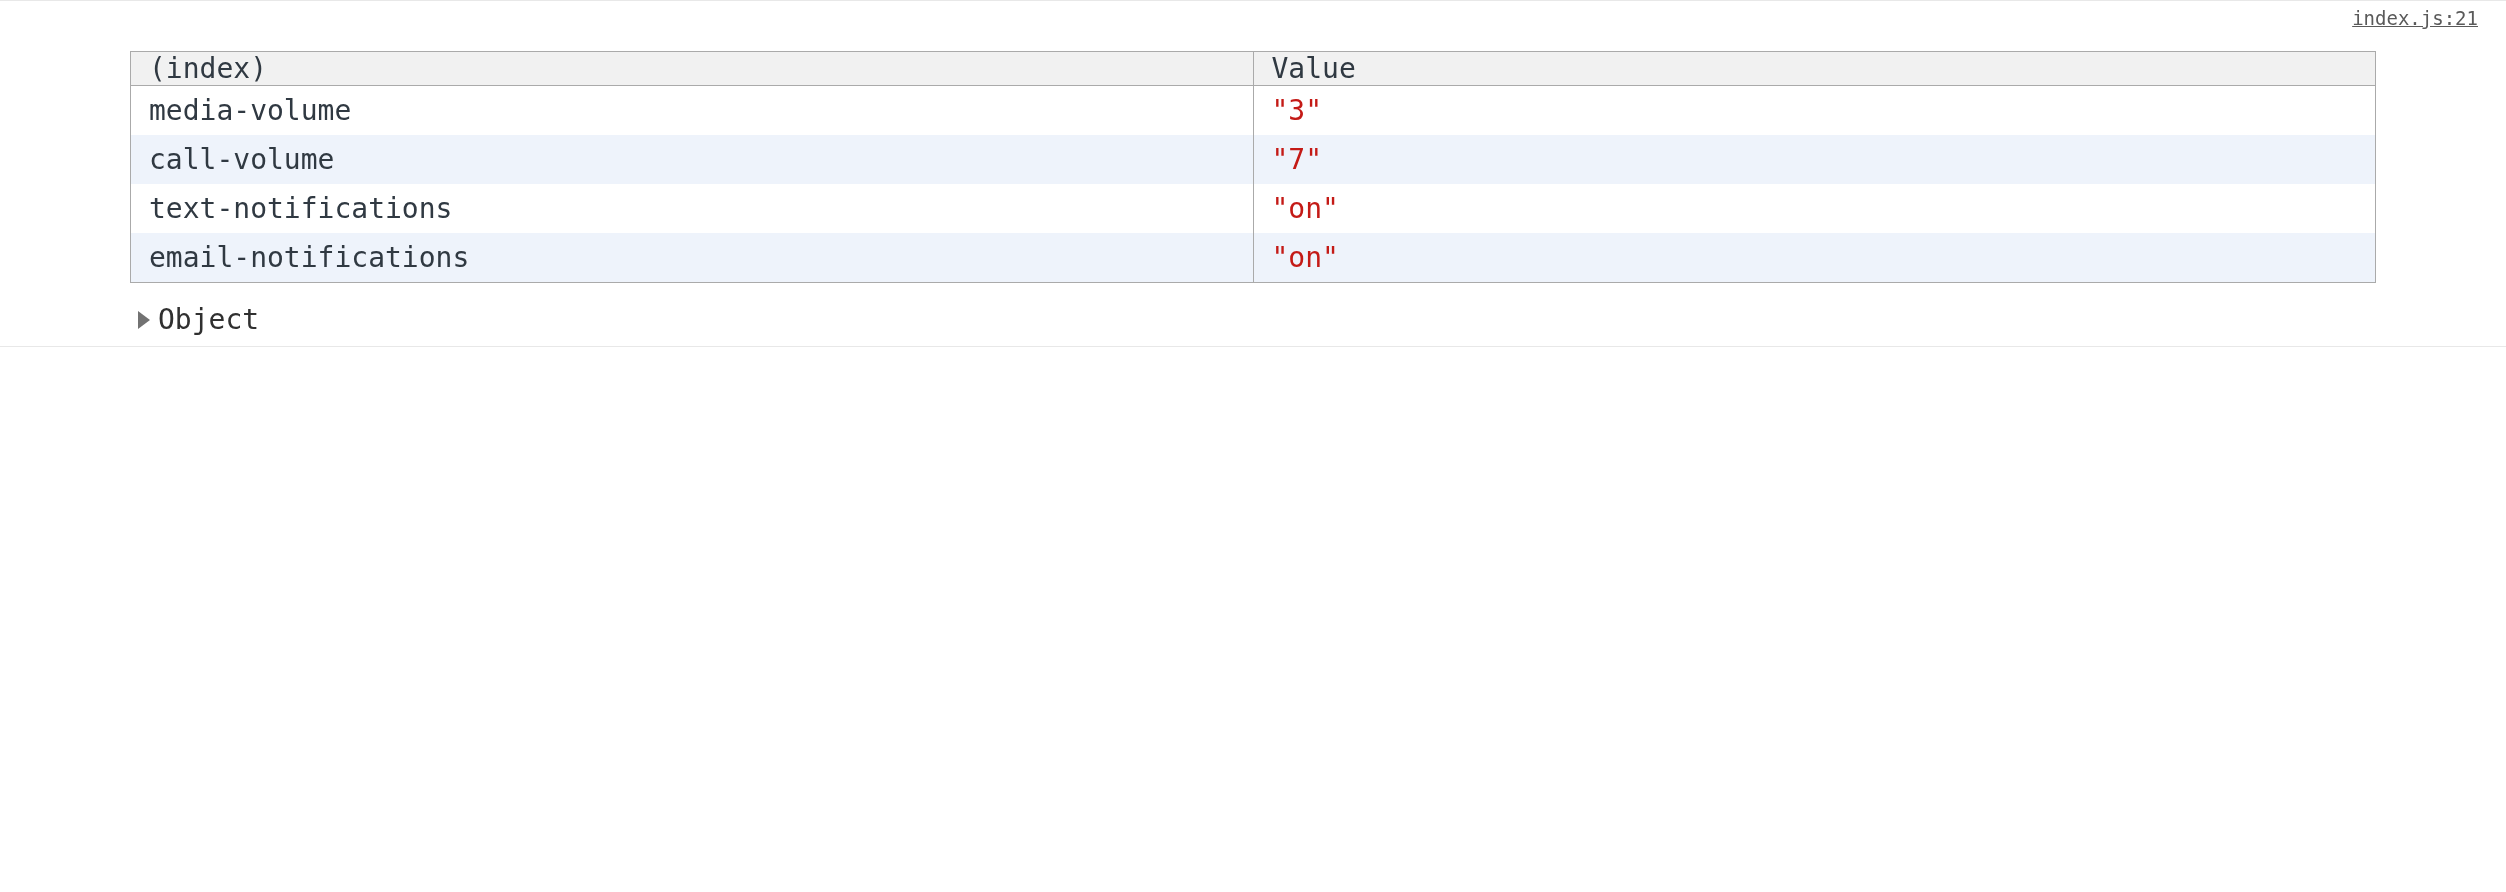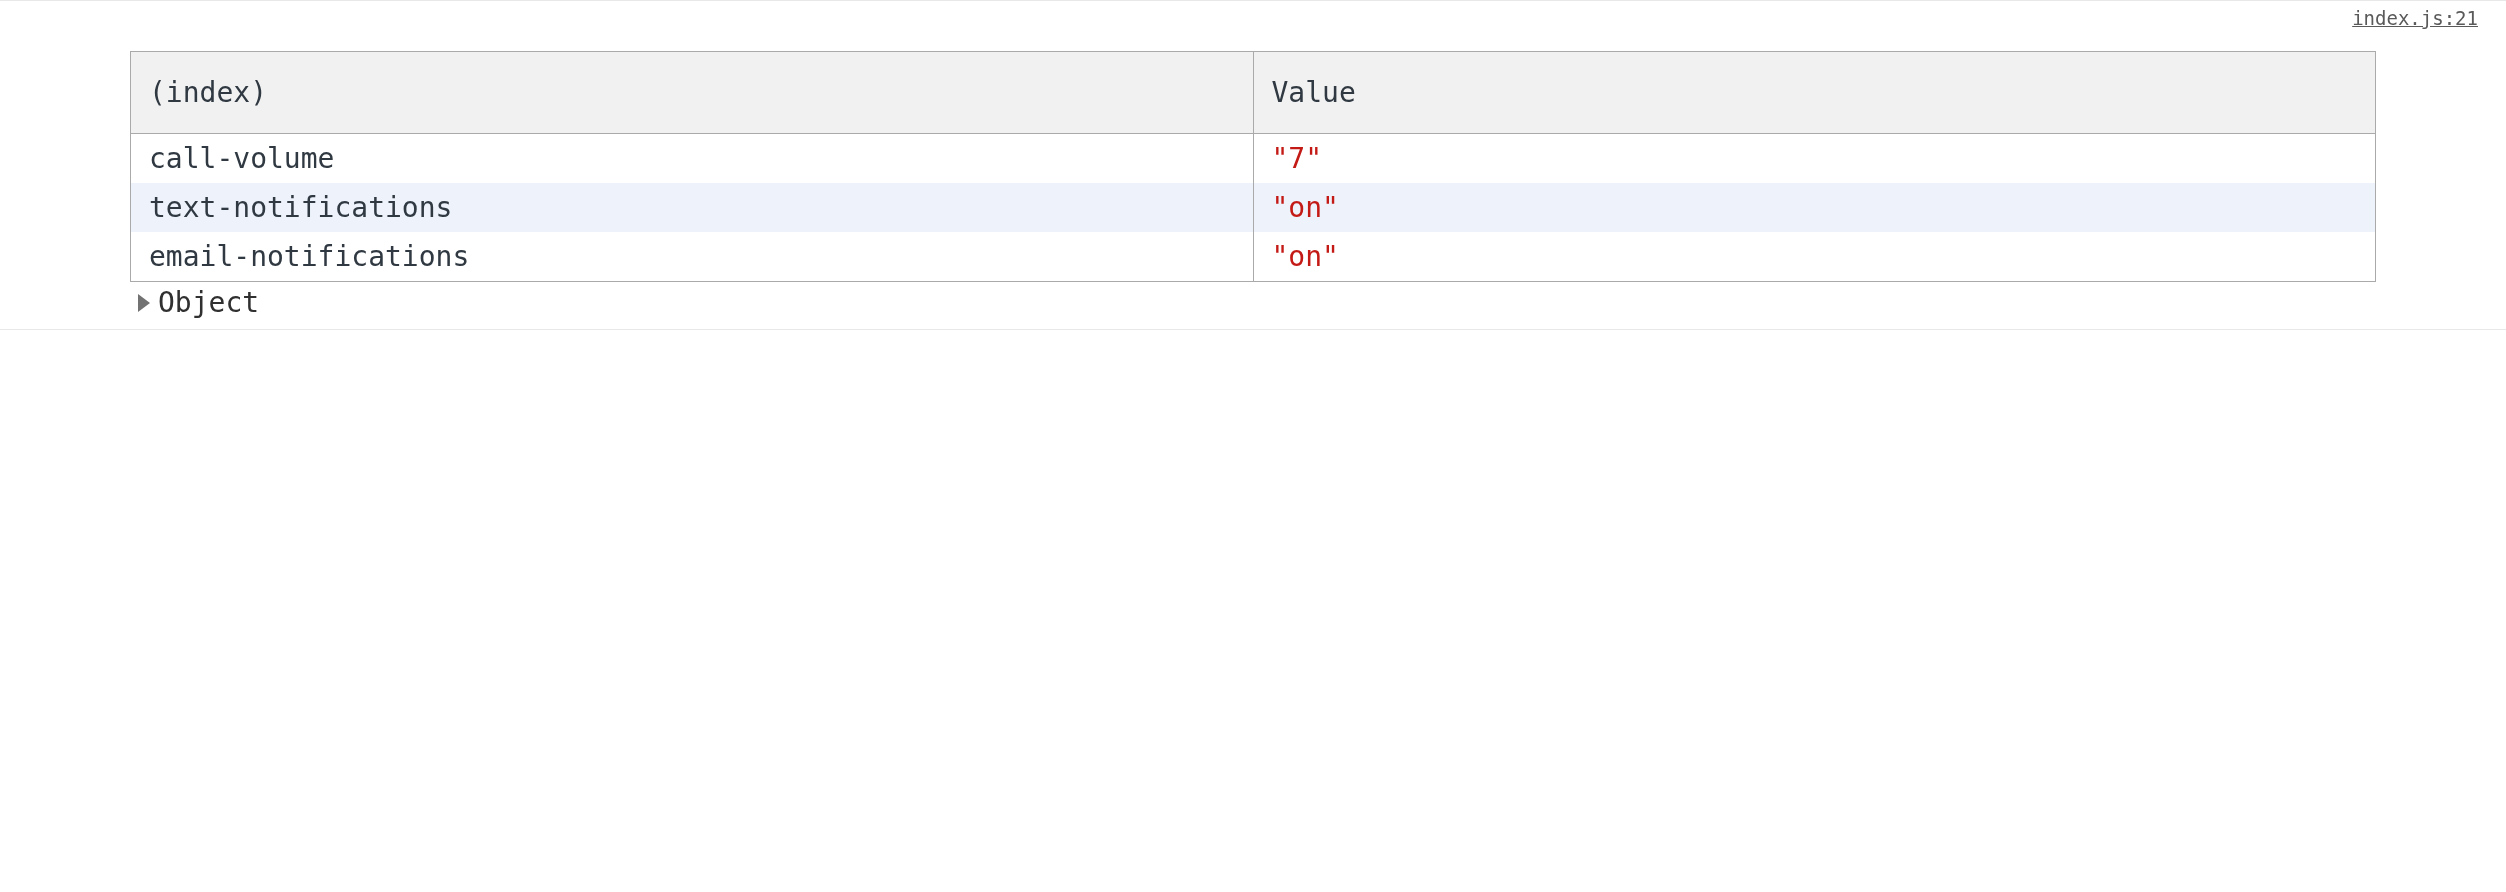--- a/index.html
+++ b/index.html
@@ -35,21 +35,21 @@
     width: 100%;
     border-collapse: collapse;
     border: 1px solid #aaa;
     table-layout: fixed;
   }
   table.console-table th {
     background: #f1f1f1;
     text-align: left;
     font-weight: normal;
     color: #303942;
-    padding: 24px 18px;
+    padding: 0 18px;
     border-bottom: 1px solid #aaa;
   }
   table.console-table th:first-child,
   table.console-table td:first-child {
     border-right: 1px solid #aaa;
     width: 50%;
   }
   table.console-table td {
     padding: 8px 18px;
     vertical-align: middle;
@@ -57,21 +57,21 @@
   table.console-table tbody tr:nth-child(odd) {
     background: #ffffff;
   }
   table.console-table tbody tr:nth-child(even) {
     background: #eef3fb;
   }
   .string-val {
     color: #c41a16;
   }
   .object-row {
-    margin: 4px 130px 0 138px;
+    margin: 20px 130px 0 138px;
     display: flex;
     align-items: center;
     color: #303030;
     cursor: pointer;
   }
   .disclosure {
     display: inline-block;
     width: 0;
     height: 0;
     border-top: 9px solid transparent;
@@ -89,20 +89,24 @@
 
   <div class="table-wrap">
     <table class="console-table">
       <thead>
         <tr>
           <th>(index)</th>
           <th>Value</th>
         </tr>
       </thead>
       <tbody id="table-body">
+      <tr>
+            <td>media-volume</td>
+            <td><span class="string-val">"3"</span></td>
+          </tr>
           <tr>
             <td>call-volume</td>
             <td><span class="string-val">"7"</span></td>
           </tr>
           <tr>
             <td>text-notifications</td>
             <td><span class="string-val">"on"</span></td>
           </tr>
           <tr>
             <td>email-notifications</td>

